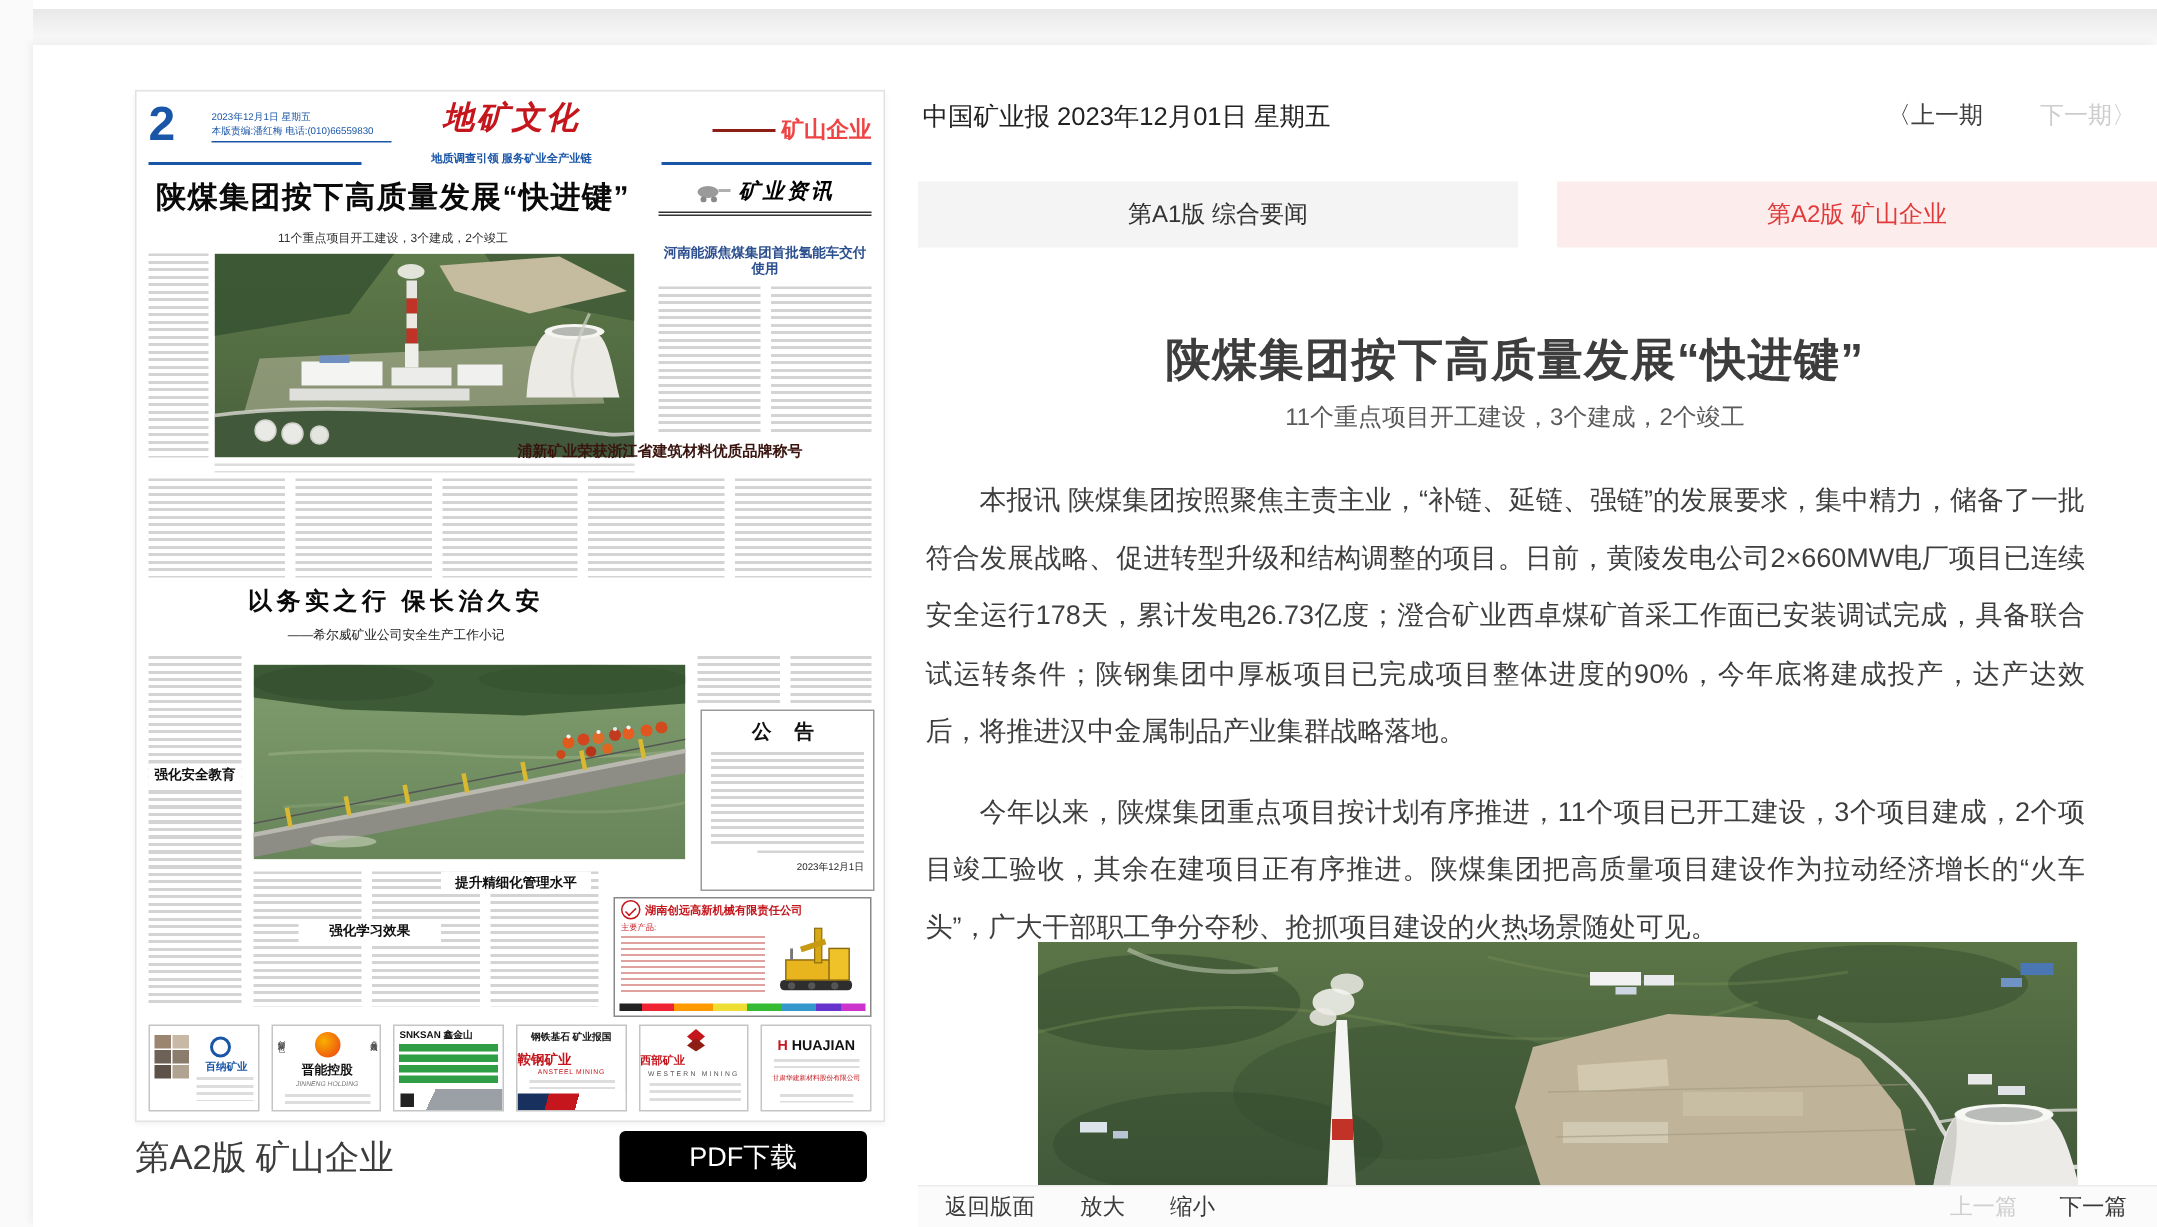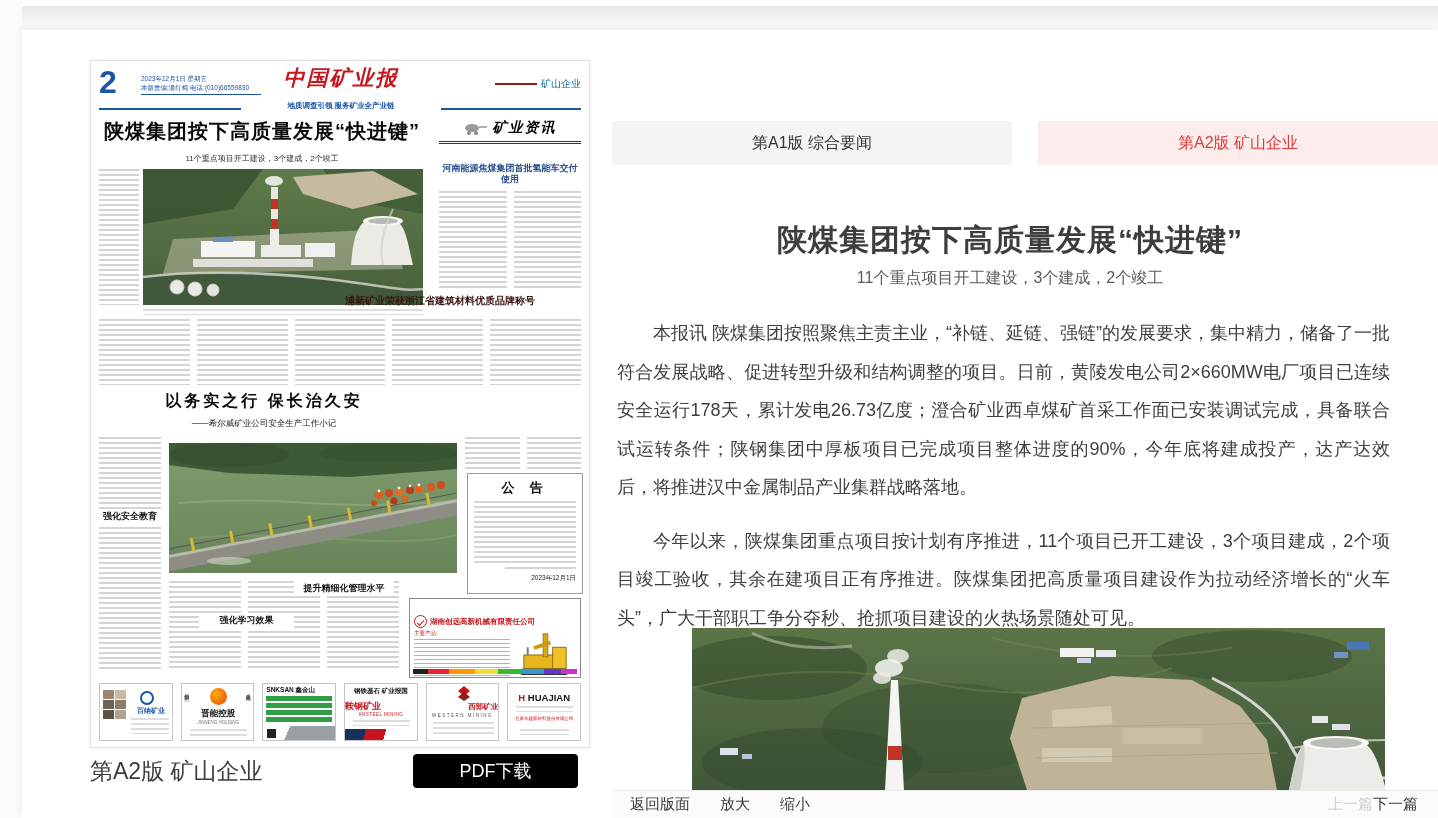--- a/index.html
+++ b/index.html
@@ -14,41 +14,41 @@
   
   .newspaper{left:90px;top:60px;width:498px;height:686px;background:#fff;border:1px solid #e2e2e2;box-shadow:0 1px 4px rgba(0,0,0,.06)}
   .np{position:absolute}
   .np-pagenum{left:8px;top:4px;font-size:32px;font-weight:bold;color:#1a56a8;line-height:34px}
   .np-dateinfo{left:50px;top:13px;width:120px;font-size:6.5px;color:#1a56a8;line-height:9px;white-space:nowrap;overflow:hidden;border-bottom:1px solid #1a56a8;padding-bottom:2px}
   .np-masthead{left:150px;top:3px;width:200px;text-align:center;font-family:"DejaVu Serif","Liberation Serif",serif;font-style:italic;font-weight:bold;font-size:21px;color:#c5161d;letter-spacing:2px}
   .np-slogan{left:150px;top:40px;width:200px;text-align:center;font-size:7.5px;font-weight:bold;color:#1a56a8;background:#fff;z-index:2;white-space:nowrap;overflow:hidden}
   .np-rule{left:8px;top:47px;right:8px;height:2px;background:#1a56a8}
   .np-section-wrap{right:8px;top:16px;display:flex;align-items:center;z-index:2;background:#fff;padding-left:4px}
   .np-section-line{width:42px;height:2px;background:#8d1d15;margin-right:4px}
-  .np-section{font-size:10px;font-weight:400;color:#0369a1;font-family:"Liberation Serif",serif}
+  .np-section{font-size:15px;font-weight:700;color:#ef4444;font-family:"Liberation Serif",serif}
   .np-headline{left:4px;top:57px;width:334px;text-align:center;font-size:20px;font-weight:900;color:#0a0a0a;letter-spacing:1px;white-space:nowrap;overflow:hidden}
   .np-subhead{left:4px;top:92px;width:334px;text-align:center;font-size:8px;color:#333;white-space:nowrap;overflow:hidden}
   .fl{background-image:repeating-linear-gradient(#a8a8a8 0 2px,transparent 2px 5px);opacity:.5}
   .fl-light{background-image:repeating-linear-gradient(#c6c6c6 0 2px,transparent 2px 5px);opacity:.6}
   .cols{display:flex;gap:7px}
   .cols>div{flex:1;background-image:repeating-linear-gradient(#a8a8a8 0 2px,transparent 2px 5px);opacity:.5}
   .np-photo1{left:52px;top:108px;width:280px;height:136px;overflow:hidden}
   .np-caption{left:52px;top:248px;width:280px;height:6px}
   .np-newsbox{left:348px;top:58px;width:142px;border-bottom:3px double #333;padding-bottom:4px;display:flex;align-items:center;justify-content:center;gap:5px}
   .np-newsbox-title{font-family:"DejaVu Serif","Liberation Serif",serif;font-weight:bold;font-style:italic;font-size:14px;color:#000000;letter-spacing:2px}
   .np-newsheadline{left:348px;top:102px;width:142px;text-align:center;font-size:9px;font-weight:bold;color:#2c4f8f;line-height:11px;overflow:hidden;max-height:23px}
   .np-midhead2{left:208px;top:233px;width:282px;text-align:center;font-size:10px;font-weight:900;color:#3a1510;font-family:"Liberation Serif",serif;white-space:nowrap;overflow:hidden}
   .np-midhead{left:8px;top:330px;width:330px;text-align:center;font-size:16px;font-weight:900;color:#0a0a0a;letter-spacing:3px;white-space:nowrap}
   .np-midsub{left:8px;top:357px;width:330px;text-align:center;font-size:8.5px;color:#222;white-space:nowrap;overflow:hidden}
   .np-colhead{font-size:9px;font-weight:bold;color:#111;background:#fff;text-align:center;padding:1px 0;white-space:nowrap;overflow:hidden;z-index:2}
   .np-riverphoto{left:78px;top:382px;width:288px;height:130px;overflow:hidden}
   .np-notice{left:376px;top:412px;width:116px;height:121px;border:1px solid #999;background:#fff;box-sizing:border-box;padding:5px 6px}
   .np-notice-title{text-align:center;font-family:"Liberation Serif",serif;font-weight:bold;font-size:13px;letter-spacing:6px;color:#111;margin-bottom:4px}
   .np-notice-date{font-size:6.5px;color:#222;text-align:right;white-space:nowrap}
-  .np-machad{left:318px;top:537px;width:172px;height:80px;border:1px solid #888;background:#fff;box-sizing:border-box;padding:16px 4px;overflow:hidden}
+  .np-machad{left:318px;top:537px;width:172px;height:80px;border:1px solid #888;background:#fff;box-sizing:border-box;padding:1px 4px;overflow:hidden}
   .machad-head{display:flex;align-items:center;gap:3px}
   .machad-logo{width:13px;height:13px;border:1.5px solid #c5161d;border-radius:50%;box-sizing:border-box;flex:none;position:relative}
   .machad-logo:after{content:"";position:absolute;left:2px;top:4px;width:6px;height:3px;border-left:1.5px solid #c5161d;border-bottom:1.5px solid #c5161d;transform:rotate(-45deg)}
   .machad-name{font-size:7.5px;font-weight:900;color:#c5161d;white-space:nowrap;overflow:hidden}
   .machad-products{font-size:5.5px;color:#c5161d;white-space:nowrap}
   .fl-red{background-image:repeating-linear-gradient(#d98a86 0 1.5px,transparent 1.5px 4px);opacity:.8}
   .machad-rainbow{position:absolute;left:3px;right:3px;bottom:3px;height:5px;background:linear-gradient(90deg,#222 0 9%,#e23 9% 22%,#f90 22% 38%,#ed3 38% 52%,#3b3 52% 66%,#39c 66% 80%,#63c 80% 90%,#c3c 90%)}
   .np-ads{left:8px;top:622px;right:8px;height:58px;display:flex;gap:8px}
   .ad{flex:1;border:1px solid #c5c5c5;background:#fff;position:relative;overflow:hidden}
   .stone-grid{position:absolute;left:3px;top:6px;display:grid;grid-template-columns:11px 11px;grid-auto-rows:9px;gap:1px}
@@ -63,21 +63,21 @@
   .ad2-name{position:absolute;left:8px;top:24px;width:57px;text-align:center;font-size:8.5px;font-weight:900;color:#111;white-space:nowrap}
   .ad2-sub{position:absolute;left:8px;top:36px;width:57px;text-align:center;font-size:4.5px;font-style:italic;color:#777;white-space:nowrap}
   .ad3-name{position:absolute;left:3px;top:2px;font-size:6.5px;font-weight:900;color:#111;white-space:nowrap}
   .gbar{position:absolute;left:3px;right:3px;height:5px;background:#2f9e44}
   .ad3-diag{position:absolute;left:0;right:0;bottom:0;height:14px;background:linear-gradient(115deg,#fff 35%,#9aa0a6 35% 100%)}
   .ad3-qr{position:absolute;left:4px;bottom:2px;width:9px;height:9px;background:#222}
   .ad4-tag{position:absolute;left:0;top:3px;width:100%;text-align:center;font-size:6.5px;font-weight:bold;color:#111;white-space:nowrap}
   .ad4-name{position:absolute;left:0;top:16px;width:100%;text-align:left;font-size:9px;font-weight:900;color:#c5161d;white-space:nowrap}
   .ad4-sub{position:absolute;left:0;top:28px;width:100%;text-align:center;font-size:4.5px;color:#c5161d;letter-spacing:.5px;white-space:nowrap}
   .ad4-bottom{position:absolute;left:0;right:0;bottom:0;height:11px;background:linear-gradient(105deg,#18305e 28%,#c5161d 28% 55%,#fff 55%)}
-  .ad5-name{position:absolute;left:0;top:18px;width:100%;text-align:right;font-size:7.5px;font-weight:900;color:#c5161d;white-space:nowrap}
+  .ad5-name{position:absolute;left:0;top:18px;width:100%;text-align:left;font-size:7.5px;font-weight:900;color:#c5161d;white-space:nowrap}
   .ad5-sub{position:absolute;left:0;top:29px;width:100%;text-align:center;font-size:4.5px;color:#555;letter-spacing:1.5px;white-space:nowrap}
   .ad6-name{position:absolute;left:0;top:8px;width:100%;text-align:center;font-size:9.5px;font-weight:900;color:#111;white-space:nowrap}
   .ad6-h{color:#c5161d}
   .ad6-sub{position:absolute;left:0;top:32px;width:100%;text-align:center;font-size:4.5px;color:#c5161d;white-space:nowrap}
 
   .page-label{left:90px;top:756px;font-size:23px;color:#3c3c3c}
   .pdf-btn{left:413px;top:754px;width:165px;height:34px;background:#000000;color:#fff;font-size:18px;border:none;border-radius:4px;cursor:pointer;display:flex;align-items:center;justify-content:center}
 
   
   .rp-header{left:615px;top:66px;right:14px;display:flex;justify-content:space-between;align-items:center}
@@ -90,38 +90,38 @@
   .tab.active{background:#fdecec;color:#e03a3a}
   .art-title{left:615px;top:220px;width:790px;text-align:center;font-size:30px;font-weight:600;color:#3d3d3d;letter-spacing:1px;white-space:nowrap}
   .art-subtitle{left:615px;top:268px;width:790px;text-align:center;font-size:16px;color:#5a5a5a;white-space:nowrap}
   .art-body{left:617px;top:314px;width:773px;font-size:18px;color:#3e3e3e;line-height:38.5px;text-align:justify}
   .art-body p{margin:0;text-indent:2em}
   .art-body p:first-child{margin-bottom:15px}
   .art-photo{left:692px;top:628px;width:693px;height:162px;overflow:hidden}
   .rp-footer{left:612px;top:790px;right:0;height:28px;background:#fbfbfb;border-top:1px solid #ececec;display:flex;align-items:center;padding:0 20px 0 18px;box-sizing:border-box;font-size:15px;color:#3a3a3a}
   .rp-footer .lnk{margin-right:30px;cursor:pointer;white-space:nowrap}
   .rp-footer .spacer{flex:1}
-  .prev-art{color:#cfcfcf;cursor:pointer}
+  .prev-art{color:#cfcfcf;margin-right:28px;cursor:pointer}
   .next-art{color:#3a3a3a;cursor:pointer}
 </style>
 </head>
 <body>
 
 <div id="screen">
   <div class="abs top-band"></div>
   <div class="abs left-strip"></div>
   <div class="abs card"></div>
 
   <div class="abs newspaper">
     <div class="np np-pagenum">2</div>
     <div class="np np-dateinfo">
       <div>2023年12月1日 星期五</div>
       <div>本版责编:潘红梅 电话:(010)66559830</div>
     </div>
-    <div class="np np-masthead">中国矿业报</div>
+    <div class="np np-masthead">地矿文化</div>
     <div class="np np-rule"></div>
     <div class="np np-slogan">地质调查引领 服务矿业全产业链</div>
     <div class="np np-section-wrap">
       <div class="np-section-line"></div>
       <div class="np-section">矿山企业</div>
     </div>
 
     <div class="np np-headline">陕煤集团按下高质量发展“快进键”</div>
     <div class="np np-subhead">11个重点项目开工建设，3个建成，2个竣工</div>
 
@@ -334,20 +334,27 @@
         <div class="fl-light" style="position:absolute;left:8px;top:22px;width:57px;height:6px"></div>
         <div class="ad6-sub">甘肃华建新材料股份有限公司</div>
         <div class="fl-light" style="position:absolute;left:12px;bottom:5px;width:49px;height:6px"></div>
       </div>
     </div>
   </div>
 
   <div class="abs page-label">第A2版 矿山企业</div>
   <button class="abs pdf-btn">PDF下载</button>
 
+  <div class="abs rp-header">
+    <div class="rp-paperdate">中国矿业报 2023年12月01日 星期五</div>
+    <div class="rp-issuenav">
+      <span class="prev-issue">〈上一期</span>
+      <span class="next-issue">下一期〉</span>
+    </div>
+  </div>
 
   <div class="abs tabs">
     <div class="tab">第A1版 综合要闻</div>
     <div class="tab active">第A2版 矿山企业</div>
   </div>
 
   <div class="abs art-title">陕煤集团按下高质量发展“快进键”</div>
   <div class="abs art-subtitle">11个重点项目开工建设，3个建成，2个竣工</div>
 
   <div class="abs art-body">

